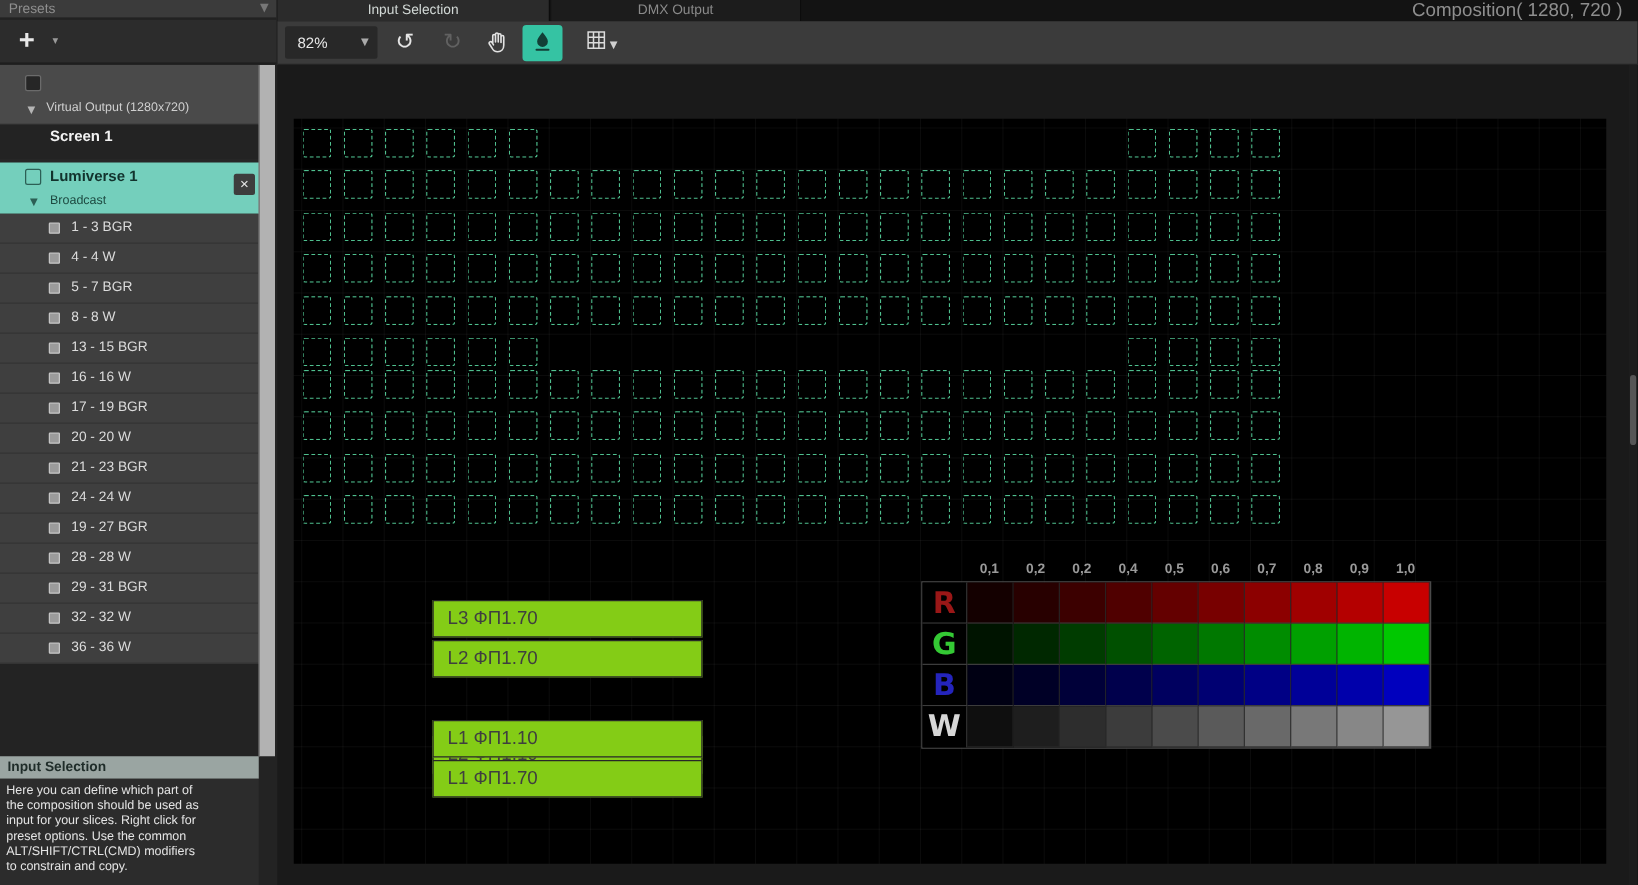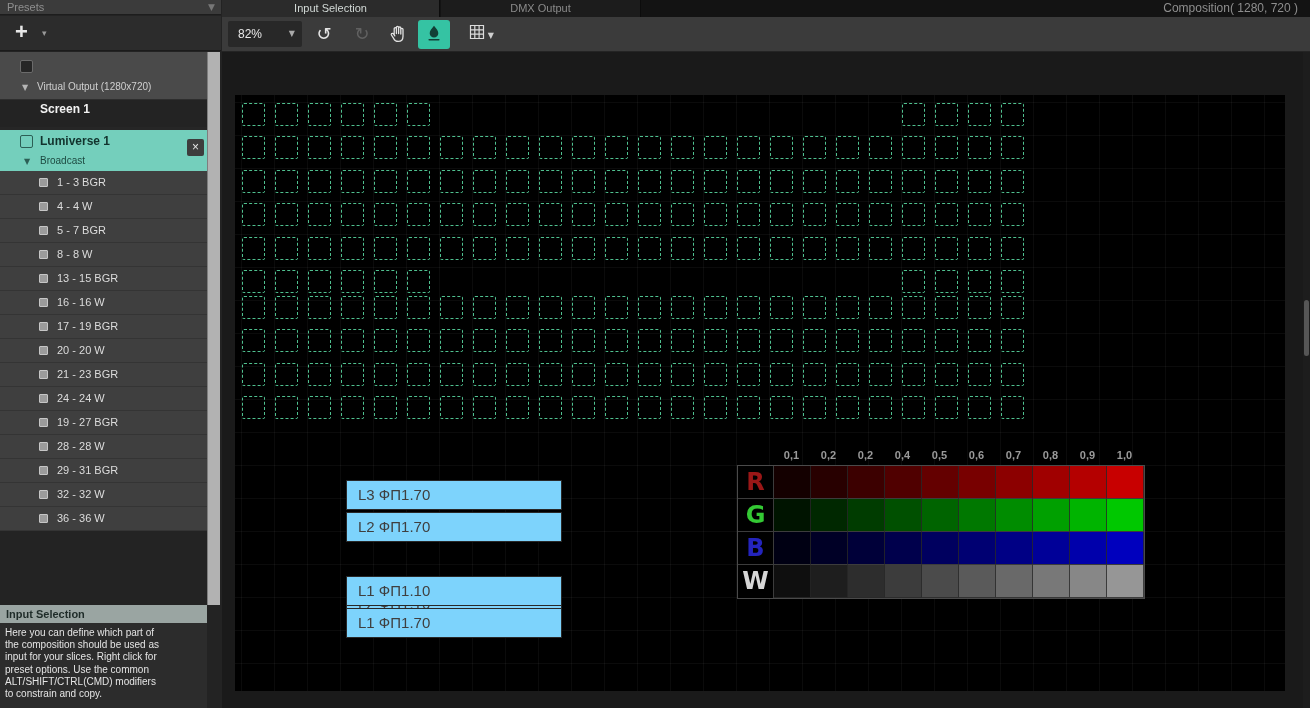--- a/index.html
+++ b/index.html
@@ -49,21 +49,21 @@
   #info-body { position:absolute; left:0; top:623px; width:207px; height:85px; background:#2c2c2c;
     color:#e4e4e4; font-size:10px; line-height:12.2px; padding:4px 5px; white-space:pre-line; }
 
   #side-scrollbar { position:absolute; left:207px; top:52px; width:13px; height:553px; background:#b2b2b2; border-left:1px solid #7e7e7e; }
 
   
   #tabbar { position:absolute; left:222px; top:0; width:1088px; height:17px; background:#131313; }
   .tab { position:absolute; top:0; height:17px; font-size:11px; line-height:17px; text-align:center; cursor:pointer; }
   #tab-input { left:0; width:218px; background:#2b2b2b; color:#d2d9d6; border-right:1px solid #0c0c0c; }
   #tab-dmx { left:219px; width:200px; background:#1c1c1c; color:#8a8a8a; border-right:1px solid #0c0c0c; }
-  #comp-label { position:absolute; right:12px; top:0; height:26px; line-height:17px; color:#8e8e8e; font-size:12px; }
+  #comp-label { position:absolute; right:12px; top:0; height:26px; line-height:17px; color:#8e8e8e; font-size:15px; }
 
   #toolbar { position:absolute; left:222px; top:17px; width:1088px; height:35px; background:#3b3b3b; border-bottom:1px solid #242424; }
   #zoom-box { position:absolute; left:6px; top:4px; width:74px; height:26px; background:#282828; border-radius:2px; cursor:pointer; }
   #zoom-value { position:absolute; left:10px; top:6px; color:#e8e8e8; font-size:12px; }
   #zoom-caret { position:absolute; right:7px; top:8px; font-size:8px; color:#aaa; }
   .tbtn { position:absolute; top:3px; width:32px; height:29px; border-radius:3px; text-align:center; cursor:pointer; }
   .tbtn svg { margin-top:4px; }
   #btn-undo { left:86px; color:#e6e6e6; font-size:18px; line-height:27px; }
   #btn-redo { left:124px; color:#616161; font-size:18px; line-height:27px; }
   #btn-hand { left:160px; }
@@ -74,21 +74,21 @@
   
   #canvas-outer { position:absolute; left:222px; top:52px; width:1080px; height:656px; background:#1a1a1a; overflow:hidden; }
   #composition { position:absolute; left:13px; top:43px; width:1050px; height:596px; background:#000; }
   #comp-grid { position:absolute; left:0; top:0; width:100%; height:100%;
     background-image:
       linear-gradient(rgba(255,255,255,0.042) 1px, transparent 1px),
       linear-gradient(90deg, rgba(255,255,255,0.042) 1px, transparent 1px);
     background-size:33px 33px; background-position:6px 7px; }
   .fx-cell { position:absolute; width:23px; height:23px; border:1px dashed #4fc08f; border-radius:2px; }
 
-  .lbox { position:absolute; left:111px; width:216px; height:30px; background:#7dd3fc;
+  .lbox { position:absolute; left:111px; width:216px; height:30px; background:#84cc16;
     border:1px solid #282828; color:#3f3f3f; font-size:15px; line-height:28px; padding-left:11px; }
 
   #rgbw { position:absolute; left:502px; top:354px; width:408px; }
   #rgbw-head { position:absolute; left:36px; top:0; height:16px; display:flex; }
   .rh { width:37px; text-align:center; color:#9a9a9a; font-size:11px; font-weight:600; }
   #rgbw-rows { position:absolute; left:0; top:16px; border:1px solid #4a4a4a; }
   .rrow { display:flex; height:33px; }
   .rlab { width:36px; background:#000; font-weight:bold; font-size:24px; text-align:center; line-height:32px;
     border-right:1px solid #3c3c3c; font-family:"DejaVu Sans",sans-serif; }
   .rcell { width:37px; height:33px; border-right:1px solid rgba(40,40,40,0.8); border-bottom:1px solid rgba(40,40,40,0.8); }

